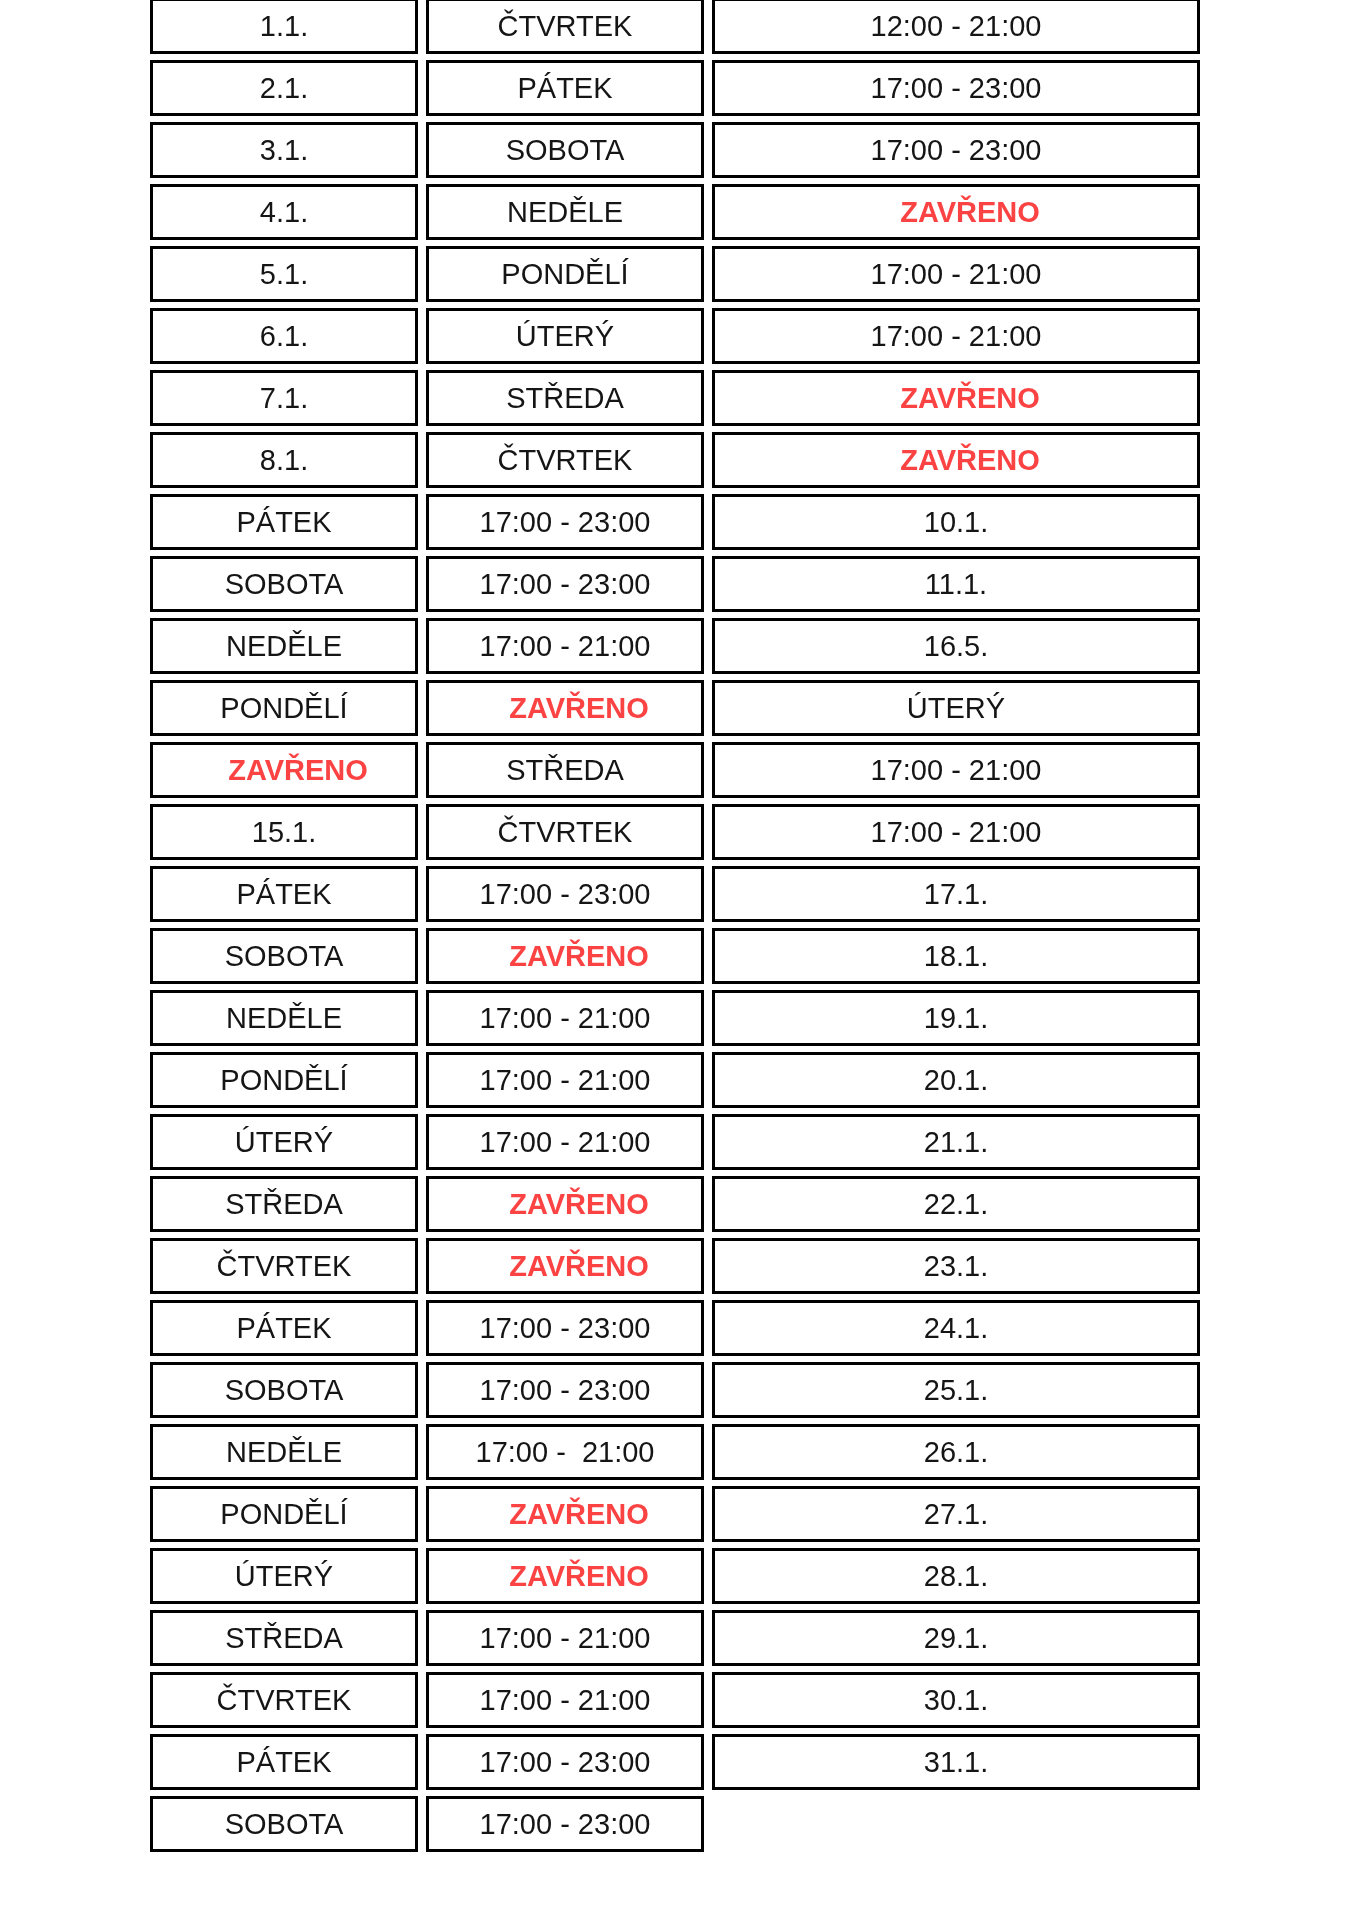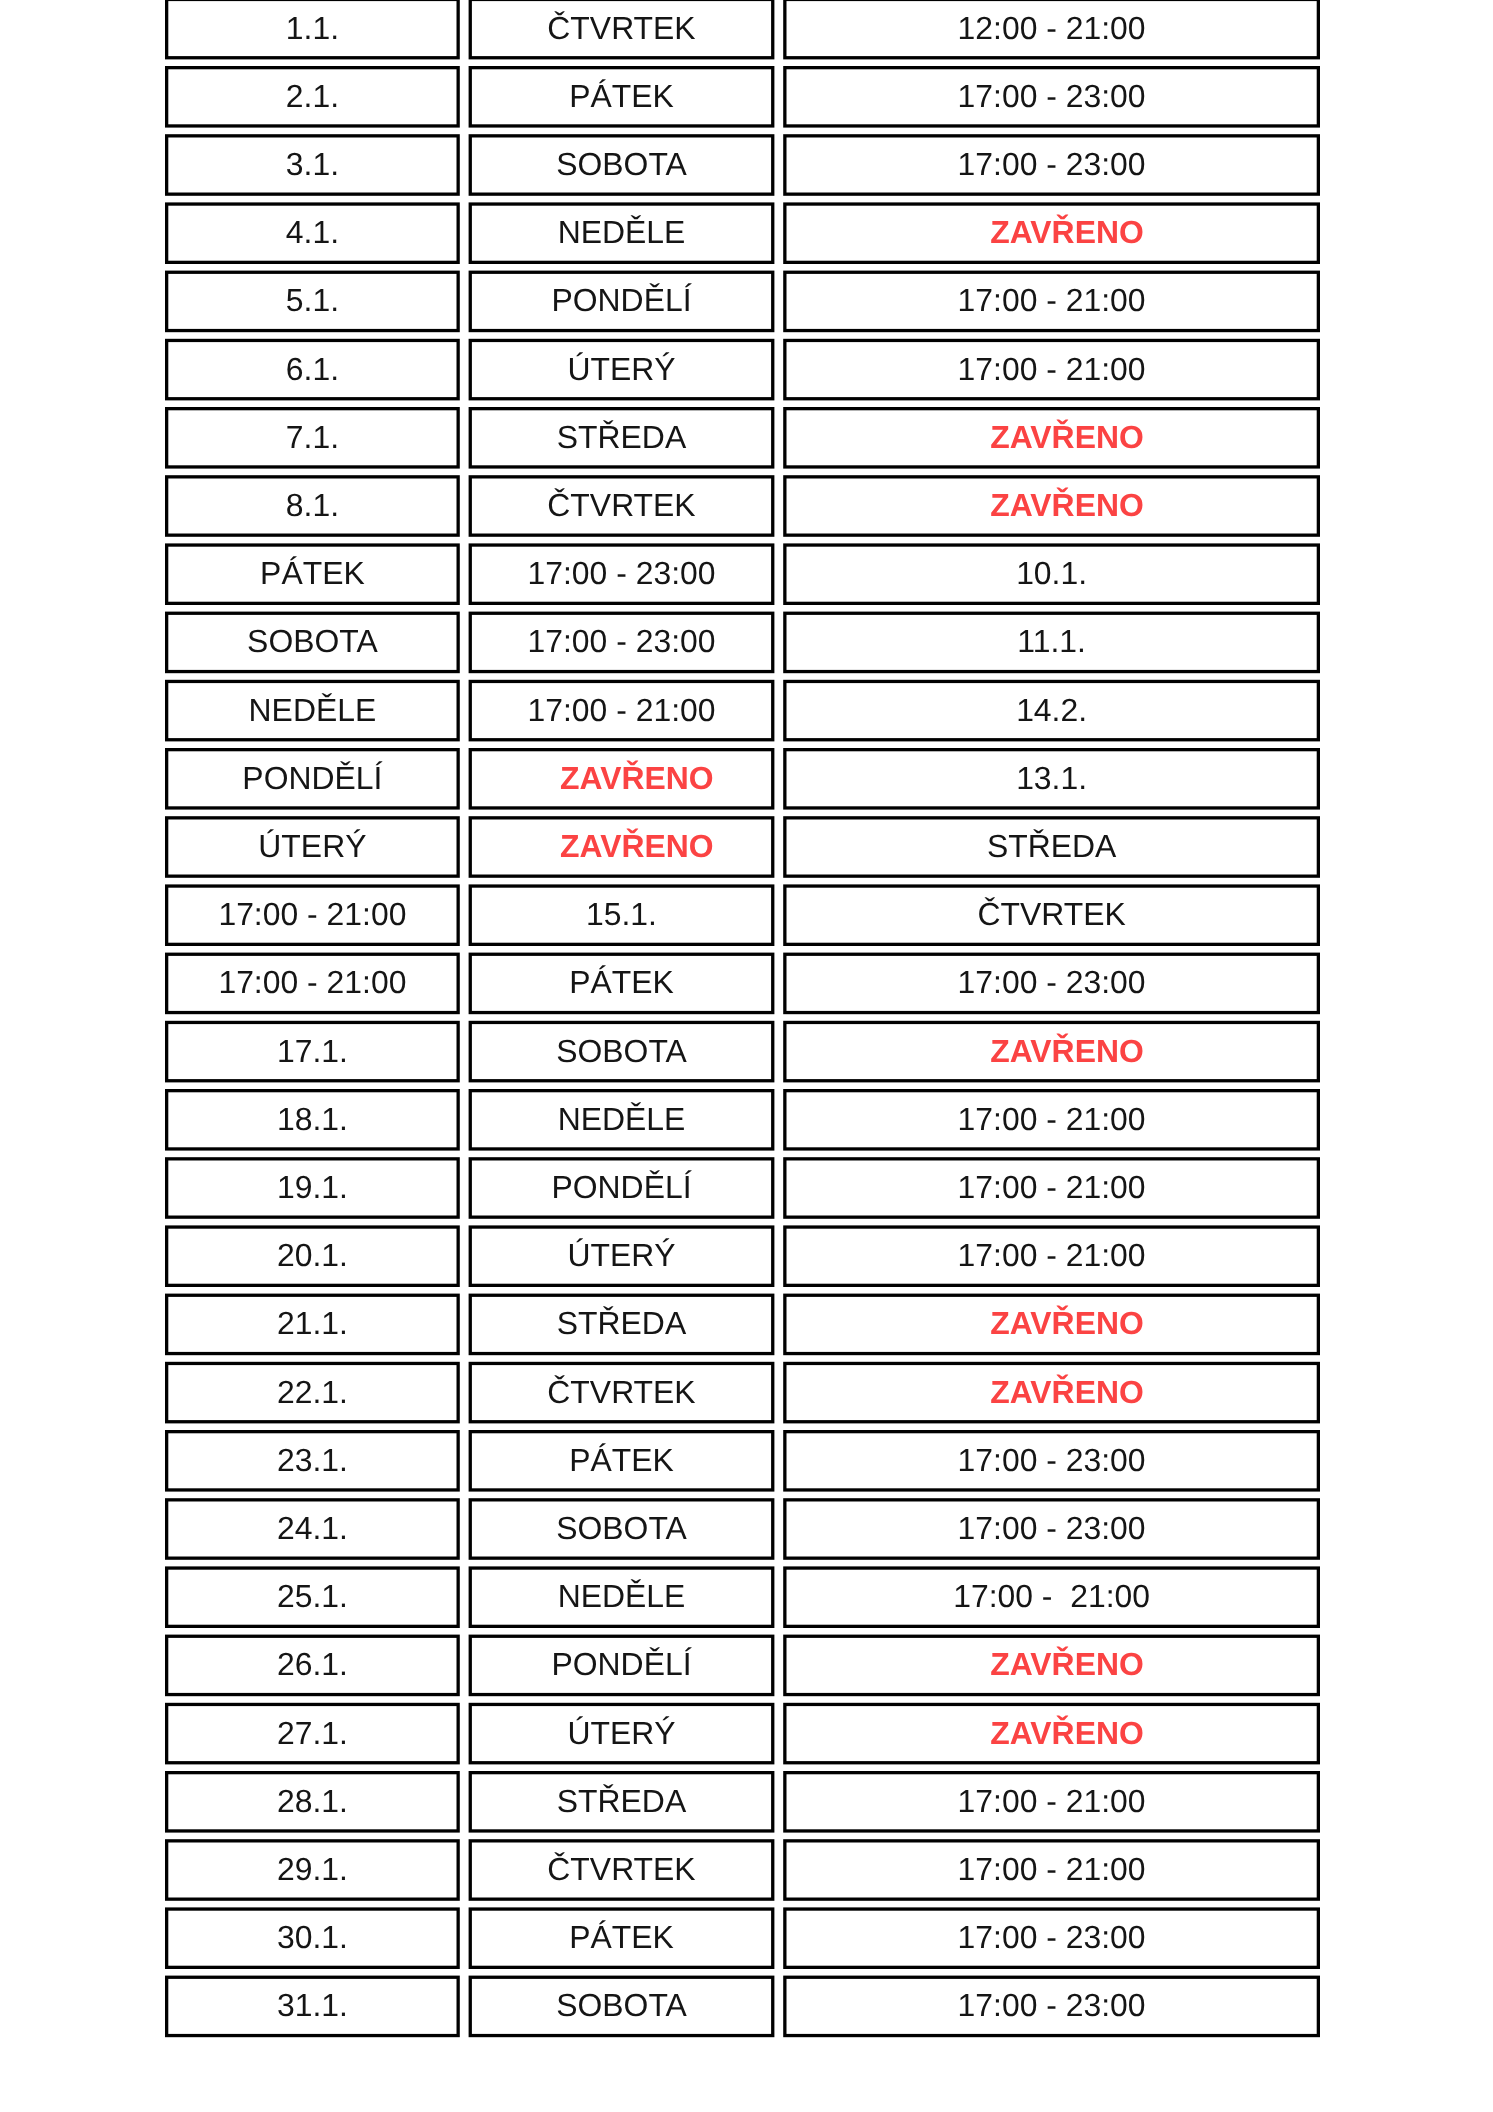--- a/index.html
+++ b/index.html
@@ -82,25 +82,24 @@
   <div class="cell hours-cell">17:00 - 23:00</div>
 
   <div class="cell date-cell">10.1.</div>
   <div class="cell day-cell">SOBOTA</div>
   <div class="cell hours-cell">17:00 - 23:00</div>
 
   <div class="cell date-cell">11.1.</div>
   <div class="cell day-cell">NEDĚLE</div>
   <div class="cell hours-cell">17:00 - 21:00</div>
 
-  <div class="cell date-cell">14.2.</div>
+  <div class="cell date-cell">16.5.</div>
   <div class="cell day-cell">PONDĚLÍ</div>
   <div class="cell hours-cell closed">ZAVŘENO</div>
 
-  <div class="cell date-cell">13.1.</div>
   <div class="cell day-cell">ÚTERÝ</div>
   <div class="cell hours-cell closed">ZAVŘENO</div>
 
   <div class="cell day-cell">STŘEDA</div>
   <div class="cell hours-cell">17:00 - 21:00</div>
 
   <div class="cell date-cell">15.1.</div>
   <div class="cell day-cell">ČTVRTEK</div>
   <div class="cell hours-cell">17:00 - 21:00</div>
 

